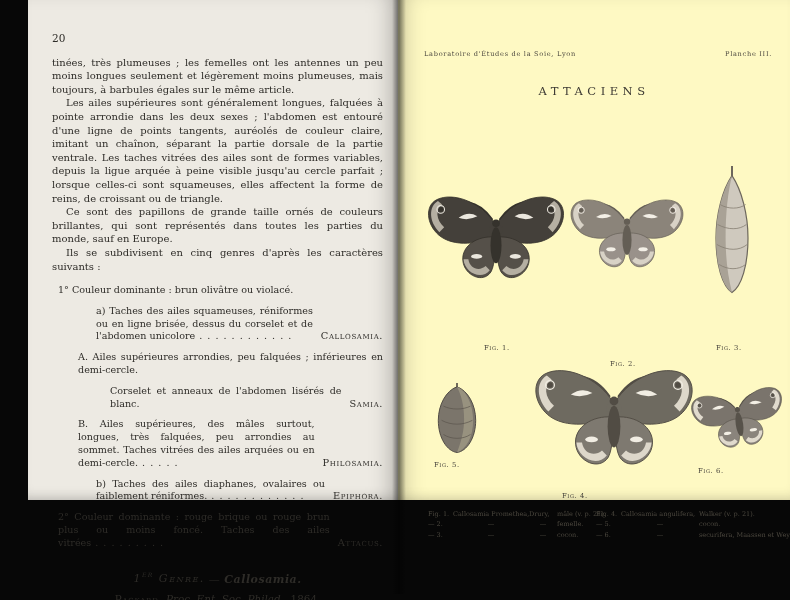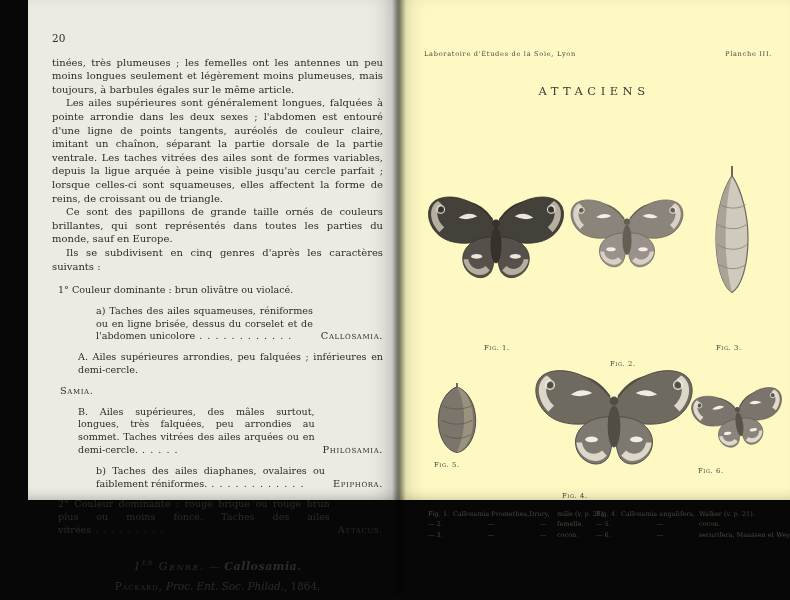--- a/index.html
+++ b/index.html
@@ -92,20 +92,21 @@
             <span class="key-text">1° Couleur dominante : brun olivâtre ou violacé.</span>
           </div>
           <div class="key-row lvl-a">
             <span class="key-text">a) Taches des ailes squameuses, réniformes ou en ligne brisée, dessus du corselet et de l'abdomen unicolore<span class="key-dots"> . . . . . . . . . . . .</span></span>
             <span class="key-genus">Callosamia.</span>
           </div>
           <div class="key-row lvl-A">
             <span class="key-text">A. Ailes supérieures arrondies, peu falquées ; inférieures en demi-cercle.</span>
           </div>
           <div class="key-row lvl-cont">
+            <span class="key-text">Corselet et anneaux de l'abdomen lisérés de blanc.</span>
             <span class="key-genus">Samia.</span>
           </div>
           <div class="key-row lvl-A">
             <span class="key-text">B. Ailes supérieures, des mâles surtout, longues, très falquées, peu arrondies au sommet. Taches vitrées des ailes arquées ou en demi-cercle.<span class="key-dots"> . . . . .</span></span>
             <span class="key-genus">Philosamia.</span>
           </div>
           <div class="key-row lvl-a">
             <span class="key-text">b) Taches des ailes diaphanes, ovalaires ou faiblement réniformes.<span class="key-dots"> . . . . . . . . . . . .</span></span>
             <span class="key-genus">Epiphora.</span>
           </div>

